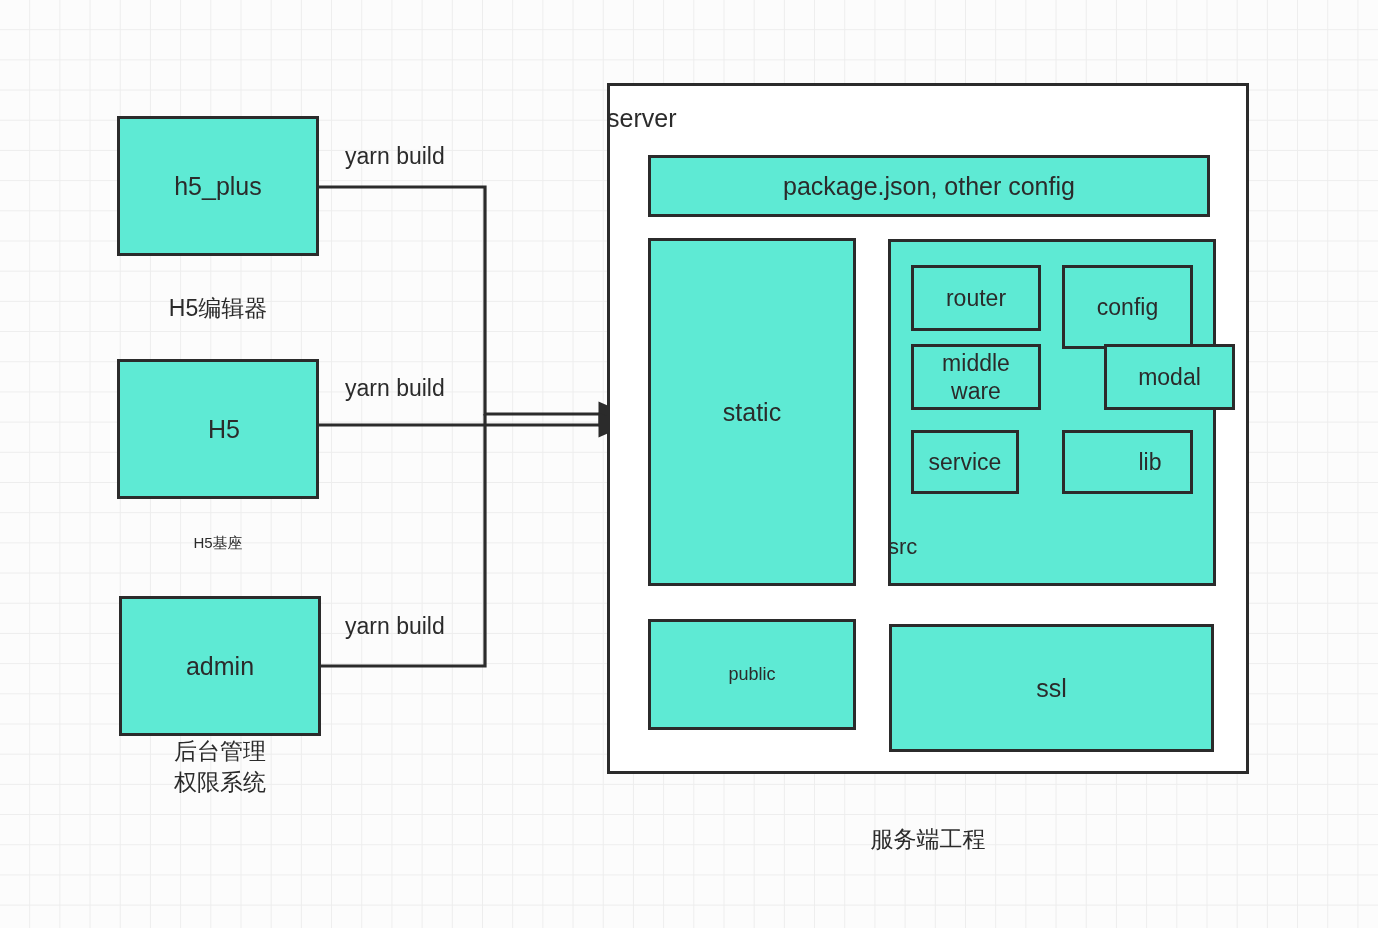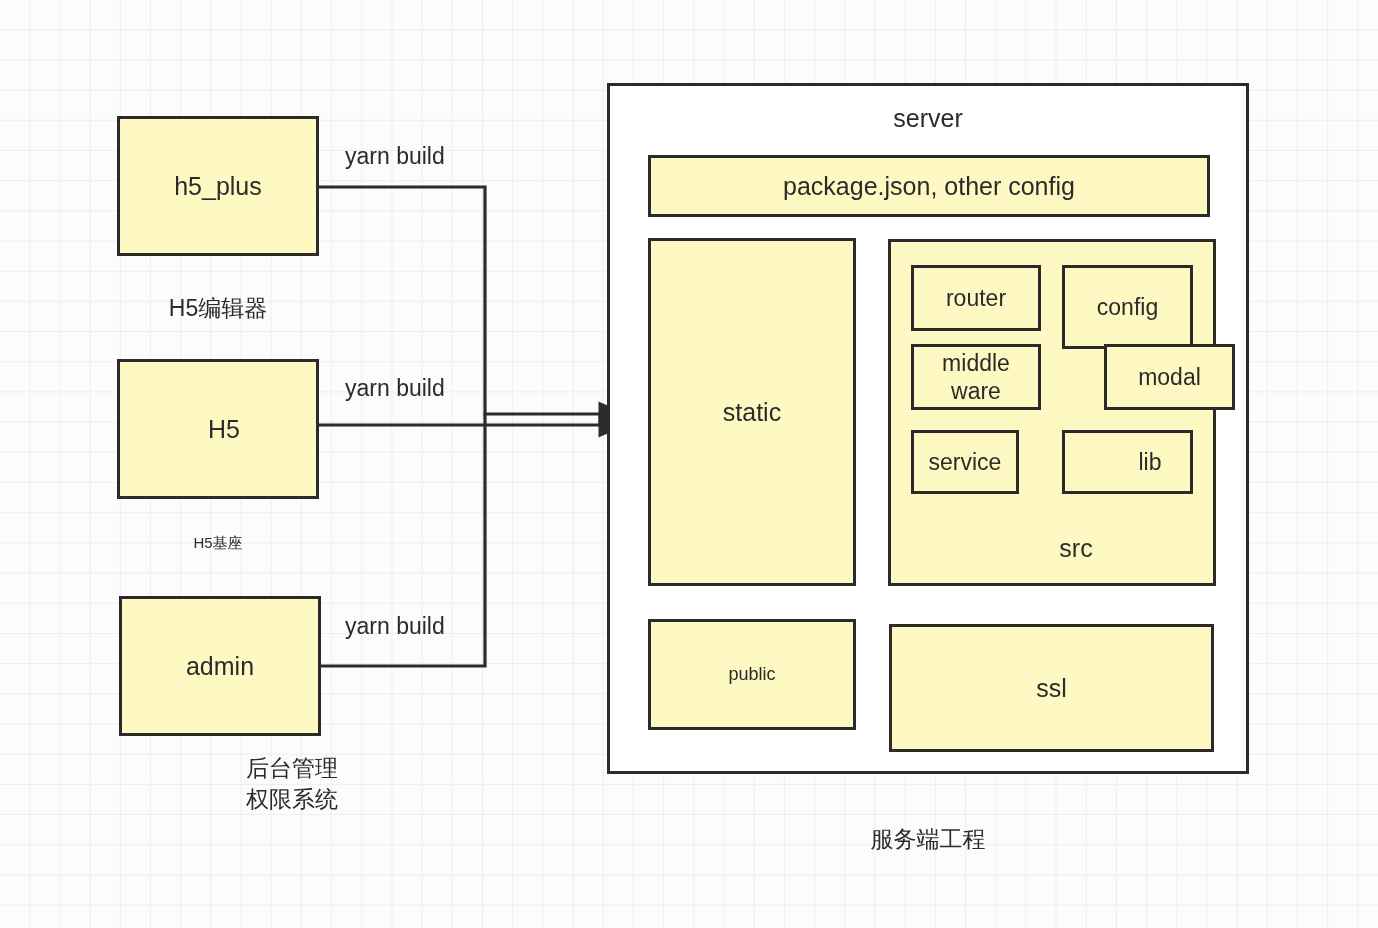--- a/index.html
+++ b/index.html
@@ -14,21 +14,21 @@
     background-position:-1px -1px;
     font-family:"Liberation Sans","DejaVu Sans",sans-serif;
     overflow:hidden;
     position:relative;
   }
   #canvas{position:absolute;left:0;top:0;width:1378px;height:928px;}
   .node{
     position:absolute;
     box-sizing:border-box;
     border:3px solid #2b2b2b;
-    background:#fef9c3;
+    background:#5eead4;
     display:flex;
     align-items:center;
     justify-content:center;
     text-align:center;
     color:#2b2b2b;
     line-height:1.22;
   }
   .caption{
     position:absolute;
     color:#2b2b2b;
@@ -37,48 +37,47 @@
     white-space:pre-line;
   }
   .edge-label{
     position:absolute;
     color:#2b2b2b;
     white-space:nowrap;
   }
   .group-label{
     position:absolute;
     color:#2b2b2b;
-    text-align:center;
     white-space:nowrap;
   }
 
   
   #node-h5plus{left:117px;top:116px;width:202px;height:140px;font-size:25px;}
   #node-h5{left:117px;top:359px;width:202px;height:140px;font-size:25px;padding-left:12px;}
   #node-admin{left:119px;top:596px;width:202px;height:140px;font-size:25px;}
 
   #cap-h5plus{left:100px;top:293px;width:236px;font-size:23px;}
   #cap-h5{left:100px;top:533px;width:236px;font-size:15px;}
-  #cap-admin{left:102px;top:753px;width:236px;font-size:23px;text-align:right;}
+  #cap-admin{left:102px;top:736px;width:236px;font-size:23px;}
 
   
   #lbl-build-1{left:345px;top:143px;font-size:23px;}
   #lbl-build-2{left:345px;top:375px;font-size:23px;}
   #lbl-build-3{left:345px;top:613px;font-size:23px;}
 
   
   #node-server{left:607px;top:83px;width:642px;height:691px;border-width:3px;background:#ffffff;display:block;}
   #lbl-server{left:607px;top:104px;width:642px;font-size:25px;}
 
   #node-pkg{left:648px;top:155px;width:562px;height:62px;font-size:25px;}
 
   #node-static{left:648px;top:238px;width:208px;height:348px;font-size:25px;}
 
   #node-src{left:888px;top:239px;width:328px;height:347px;display:block;}
-  #lbl-src{left:888px;top:534px;width:376px;font-size:25px;}
+  #lbl-src{left:888px;top:534px;width:376px;font-size:22px;}
 
   #node-router{left:911px;top:265px;width:130px;height:66px;font-size:23px;}
   #node-config{left:1062px;top:265px;width:131px;height:84px;font-size:23px;}
   #node-middleware{left:911px;top:344px;width:130px;height:66px;font-size:23px;}
   #node-modal{left:1062px;top:344px;width:131px;height:66px;font-size:23px;margin-left:42px;}
   #node-service{left:911px;top:430px;width:108px;height:64px;font-size:23px;}
   #node-lib{left:1062px;top:430px;width:131px;height:64px;font-size:23px;padding-left:45px;}
 
   #node-public{left:648px;top:619px;width:208px;height:111px;font-size:18px;}
   #node-ssl{left:889px;top:624px;width:325px;height:128px;font-size:25px;}

